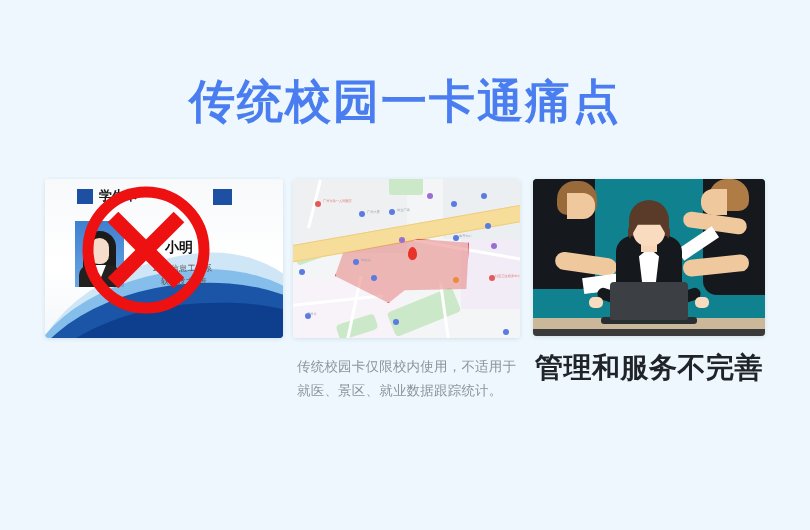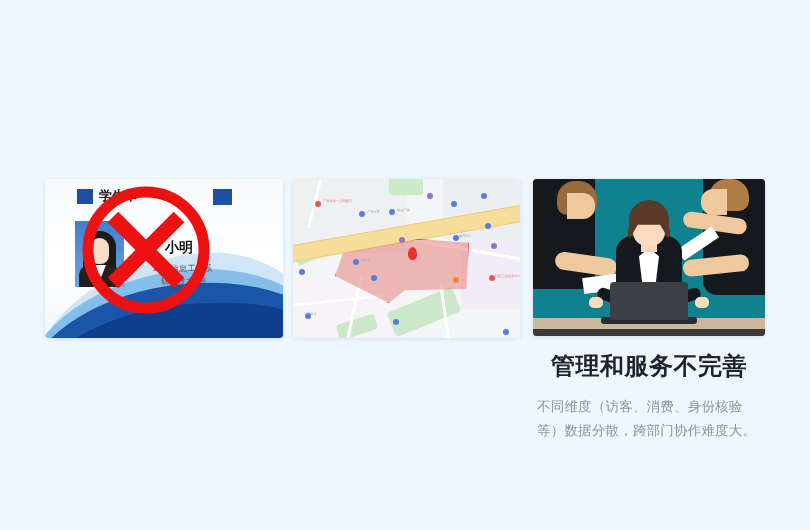--- a/index.html
+++ b/index.html
@@ -217,38 +217,39 @@
   
   .cap-title{
     margin-top:18px;
     text-align:center;
     font-size:21px;
     font-weight:bold;
     color:#20242a;
     letter-spacing:.5px;
     line-height:1;
   }
-  .card.c3 .cap-title{font-size:24px;}
+  .card.c3 .cap-title{font-size:28px;}
   .cap-body{
     margin-top:17px;
     text-align:center;
     font-size:13.5px;
     color:#8b949c;
     line-height:1.75;
     letter-spacing:.2px;
   }
   .card.c3 .cap-body{text-align:left;padding-left:4px;}
   .card.c2 .cap-body{text-align:left;padding-left:4px;}
   .card.c1 .cap-body{text-align:left;padding-left:6px;}
 </style>
 </head>
 <body style="background: rgb(237, 247, 253);">
 
 <div class="page">
 
+  <div class="title" style="color: rgb(74, 126, 240);">传统校园一卡通痛点</div>
 
   <div class="cards">
 
     <div class="card c1">
       <div class="thumb">
         <div class="idcard">
           <div class="paper"></div>
           <div class="swoosh1"></div>
           <div class="swoosh2"></div>
           <div class="swoosh3"></div>
@@ -323,20 +324,21 @@
           <div class="lbl lblr" style="left:30px;top:20px;">广州市第一人民医院</div>
           <div class="lbl" style="left:74px;top:31px;">广州大厦</div>
           <div class="lbl" style="left:104px;top:29px;">商业广场</div>
           <div class="lbl" style="left:68px;top:79px;">地铁站</div>
           <div class="lbl" style="left:166px;top:55px;">体育中心</div>
           <div class="lbl lblr" style="left:202px;top:95px;">社区卫生服务中心</div>
           <div class="lbl" style="left:14px;top:133px;">广州市</div>
         </div>
       </div>
 
+      <div class="cap-body">传统校园卡仅限校内使用，不适用于就医、景区、就业数据跟踪统计。</div>
     </div>
 
     <div class="card c3">
       <div class="thumb">
         <div class="office">
           <div class="pL"></div>
           <div class="pLhead"></div>
           <div class="pLface"></div>
           <div class="pLarm"></div>
           <div class="pLpaper2"></div>
@@ -362,17 +364,16 @@
           <div class="hair"></div>
 
           <div class="deskline"></div>
           <div class="laptopbase"></div>
           <div class="laptop"></div>
           <div class="deskdark"></div>
         </div>
       </div>
 
       <div class="cap-title">管理和服务不完善</div>
-      <div class="cap-body">不同维度（访客、消费、身份核验等）数据分散，跨部门协作难度大。</div>
     </div>
 
   </div>
 </div>
 
 </body></html>

